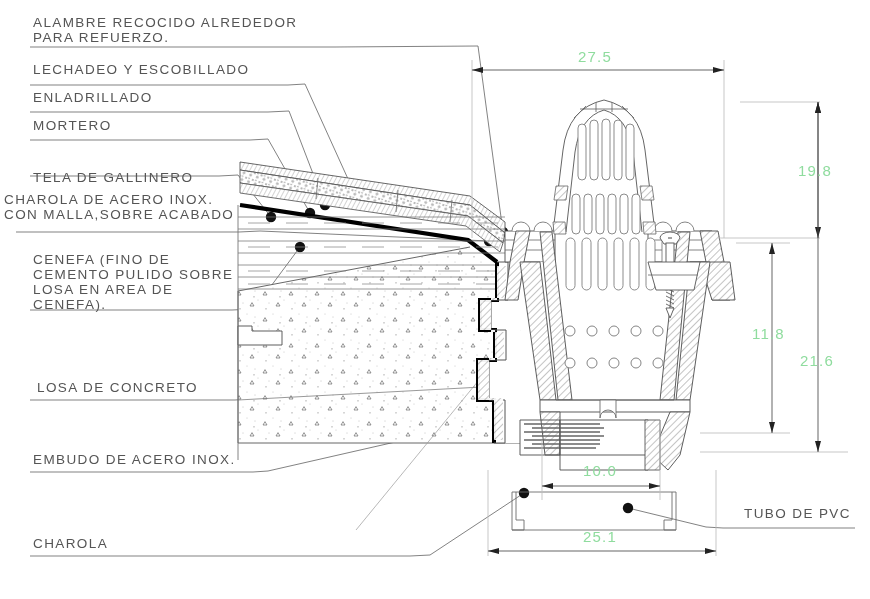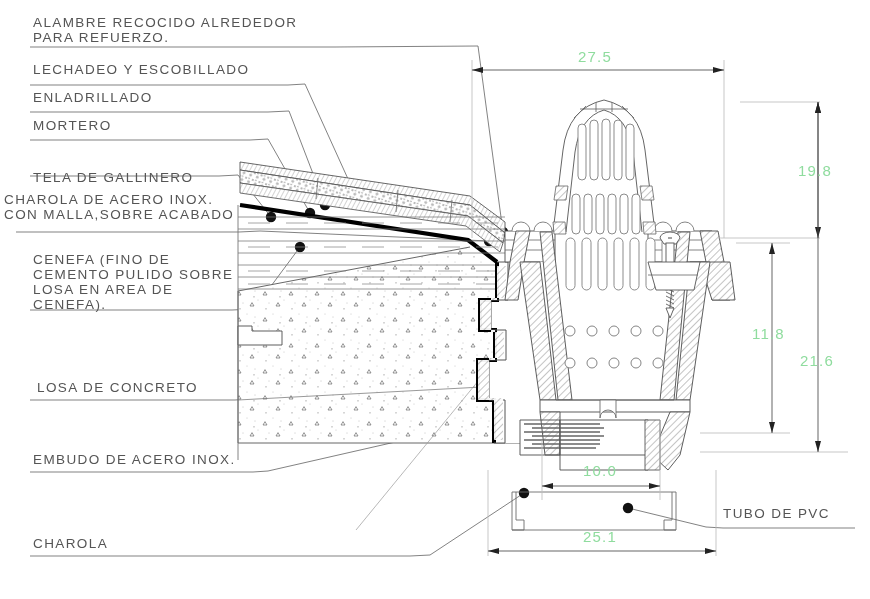--- a/index.html
+++ b/index.html
@@ -329,21 +329,21 @@
 <div class="lbl" style="left:4px;top:192px;"><span>CHAROLA DE ACERO INOX.</span><br><span>CON MALLA,SOBRE ACABADO</span><br></div>
 
 <div class="lbl" style="left:33px;top:252px;"><span>CENEFA (FINO DE</span><br><span>CEMENTO PULIDO SOBRE</span><br><span>LOSA EN AREA DE</span><br><span>CENEFA).</span></div>
 
 <div class="lbl" style="left:37px;top:380px;">LOSA DE CONCRETO</div>
 
 <div class="lbl" style="left:33px;top:452px;">EMBUDO DE ACERO INOX.</div>
 
 <div class="lbl" style="left:33px;top:536px;">CHAROLA</div>
 
-<div class="lbl" style="left:723px;top:506px;">TUBO DE PVC</div>
+<div class="lbl" style="left:744px;top:506px;">TUBO DE PVC</div>
 
 <div class="dim" style="left:578px;top:48px;">27.5</div>
 <div class="dim" style="left:798px;top:162px;">19.8</div>
 <div class="dim" style="left:752px;top:325px;">11.8</div>
 <div class="dim" style="left:800px;top:352px;">21.6</div>
 <div class="dim" style="left:583px;top:462px;">10.0</div>
 <div class="dim" style="left:583px;top:528px;">25.1</div>
 
 </div>
 

